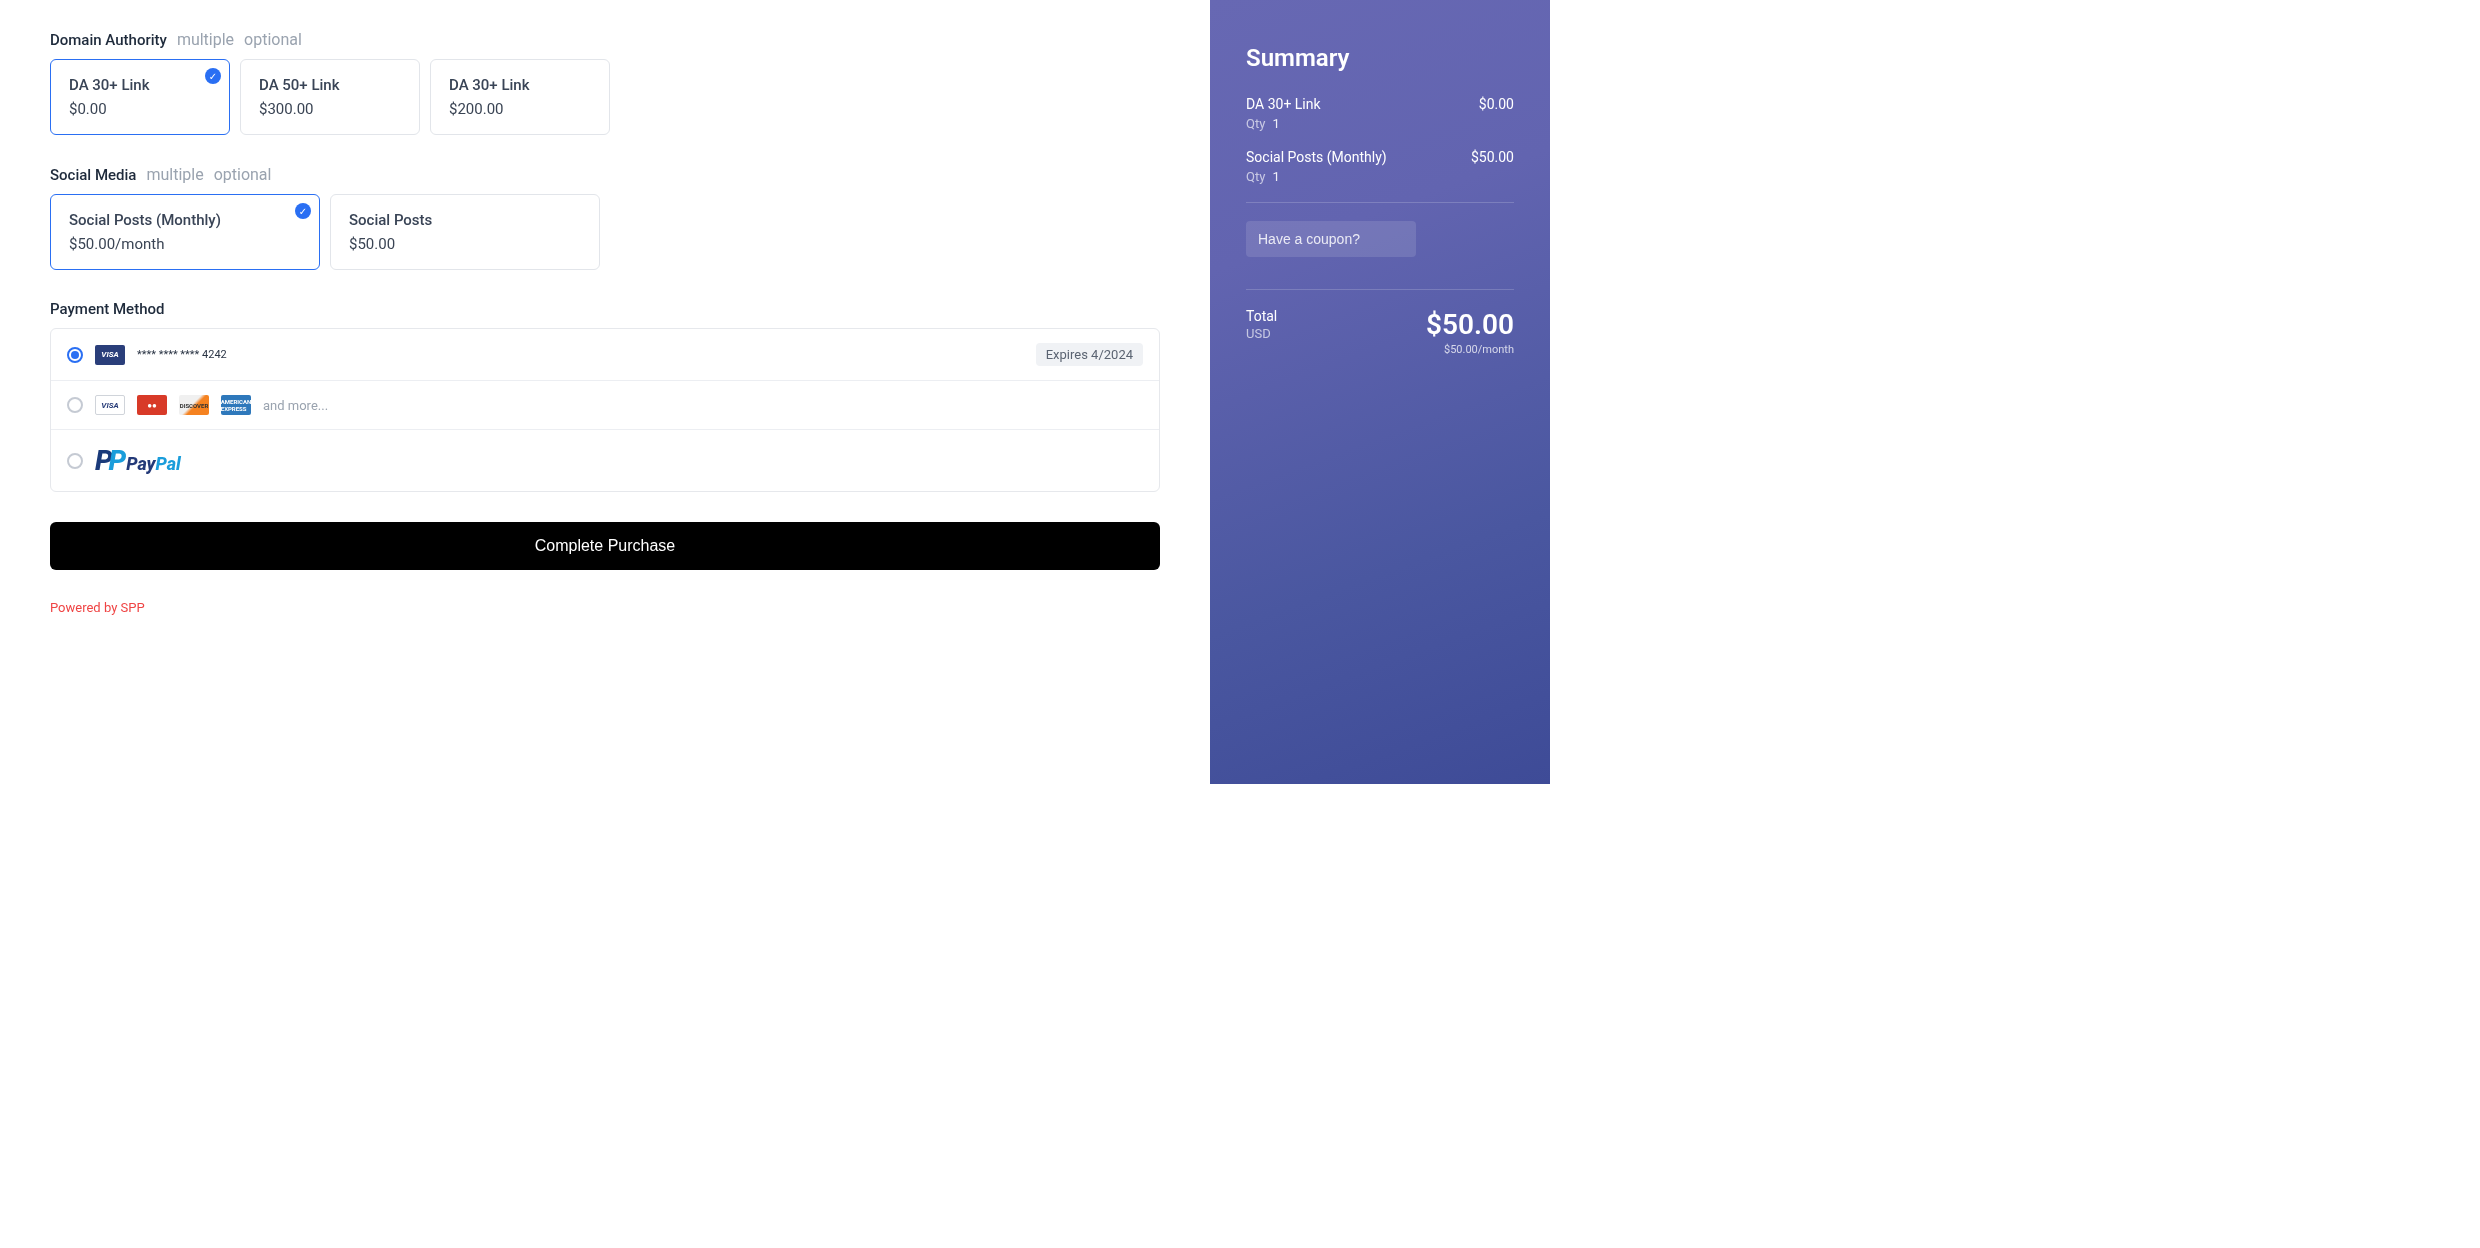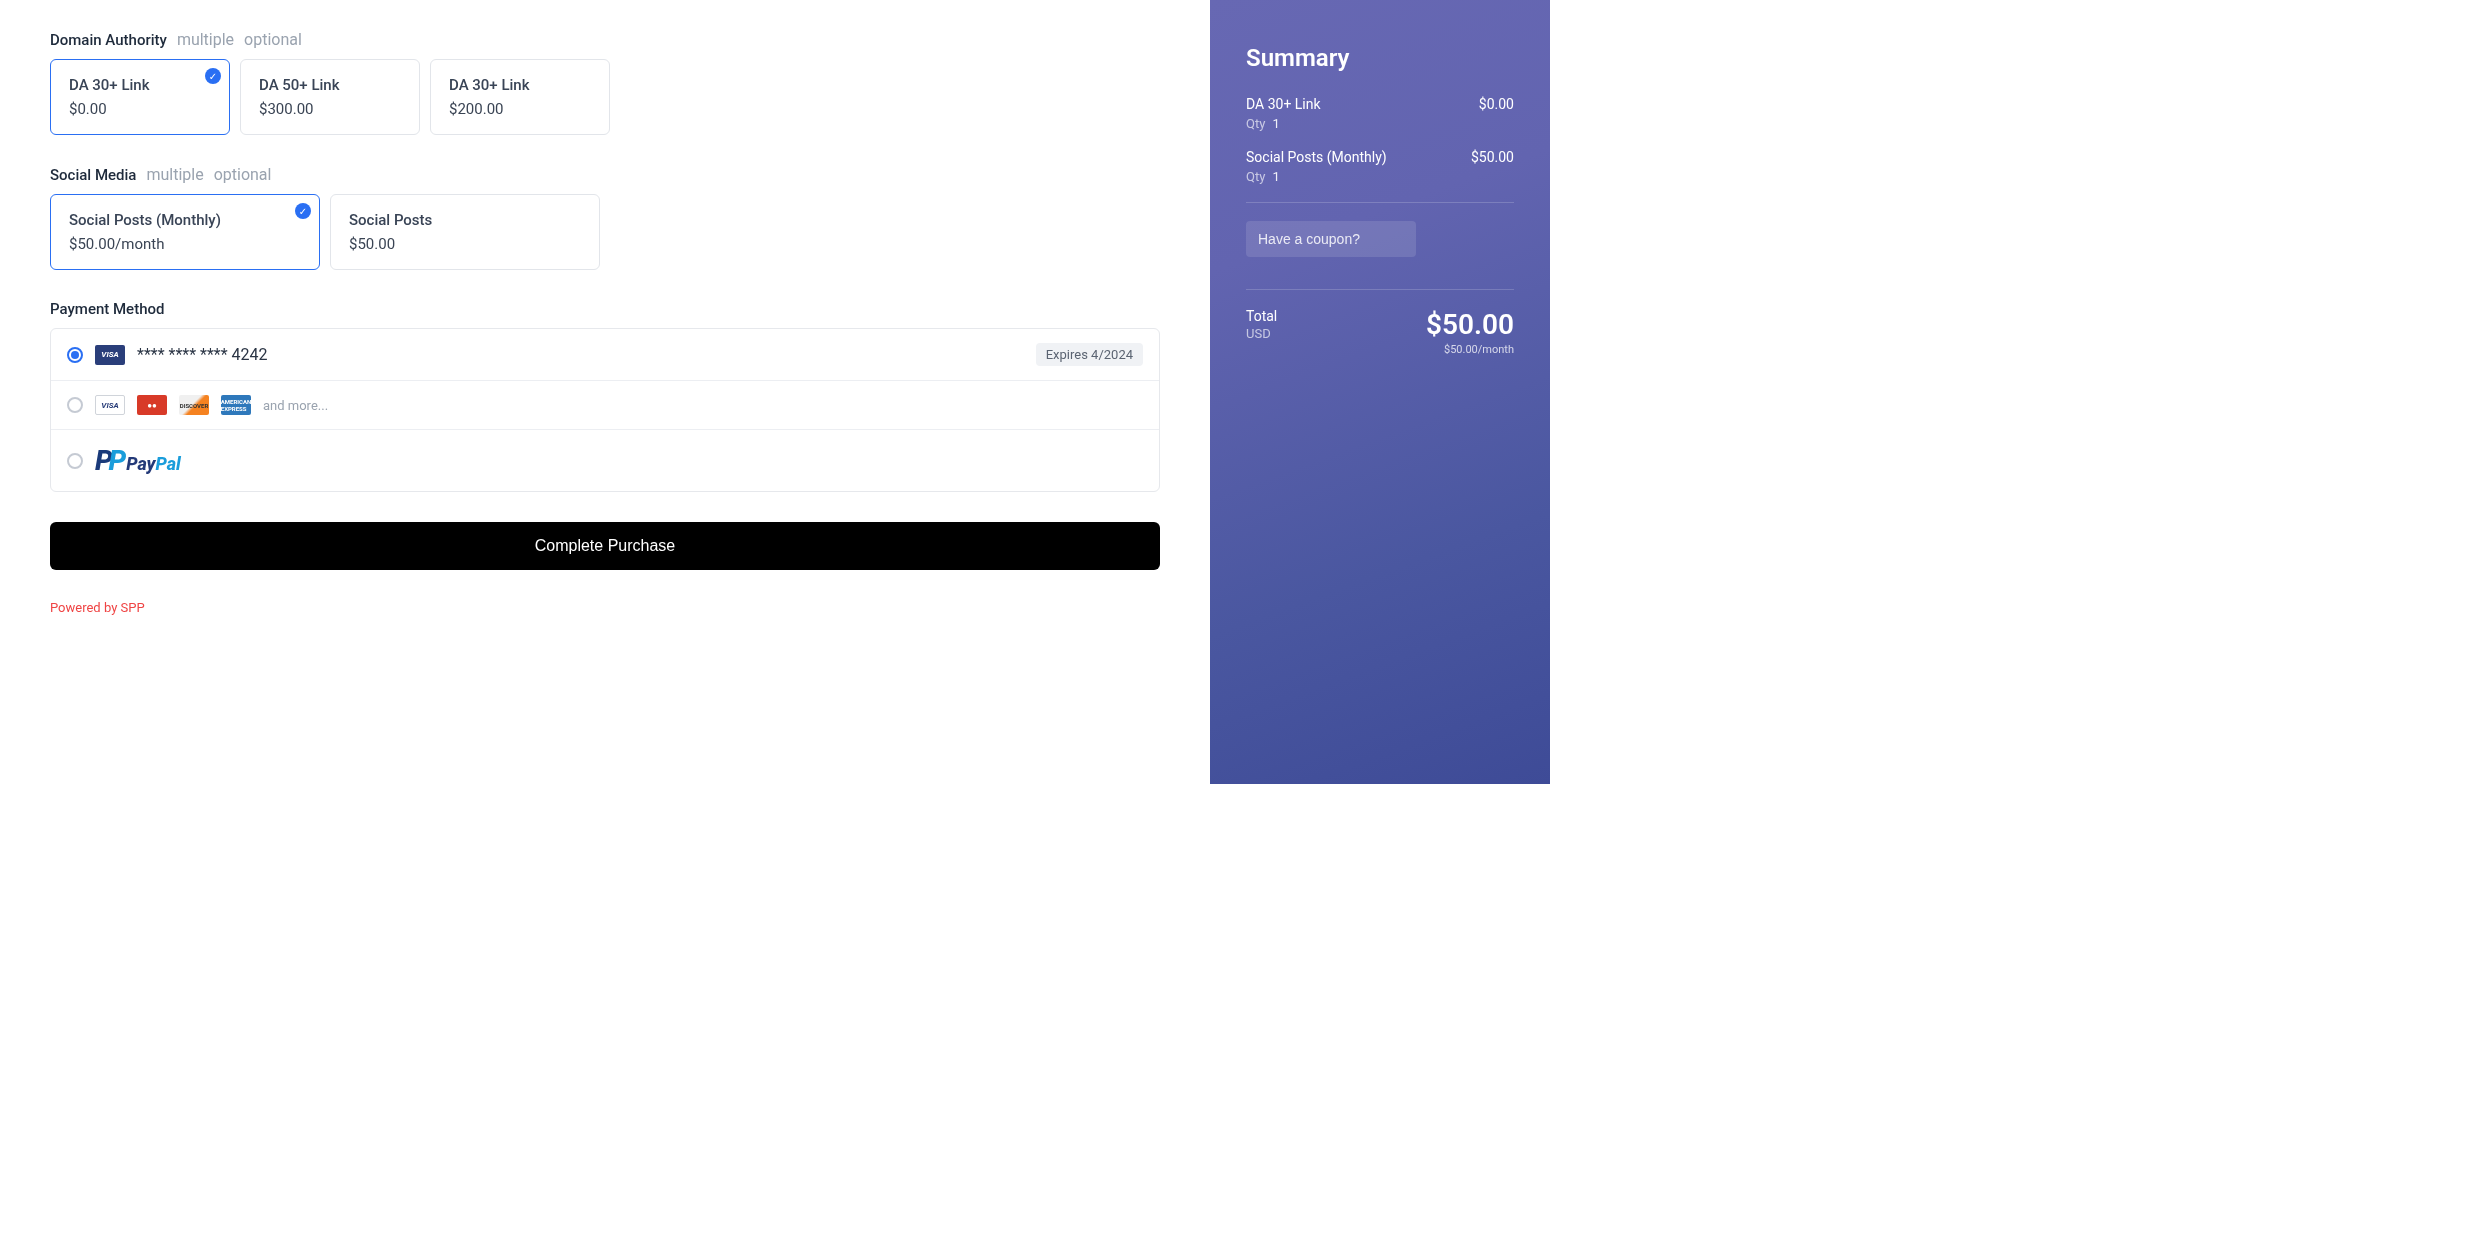--- a/index.html
+++ b/index.html
@@ -130,21 +130,21 @@
     font-size: 8px;
     font-weight: 700;
     color: #fff;
   }
   .visa-badge   { background: #2a3e7a; font-style: italic; }
   .visa-badge2  { background: #fff; border:1px solid #d0d4da; color:#2a3e7a; font-style: italic;}
   .mc-badge     { background: #d83a28; }
   .disc-badge   { background: linear-gradient(135deg,#f0f0f0 45%,#f58220 55%); color:#333; font-size:6px;}
   .amex-badge   { background: #2e78bb; font-size:6px;}
   .masked {
-    font-size: 16px;
+    font-size: 11px;
     color: #2b3545;
   }
   .expires-pill {
     margin-left: auto;
     background: #f0f2f5;
     color: #5b6472;
     font-size: 13px;
     padding: 4px 10px;
     border-radius: 4px;
   }

